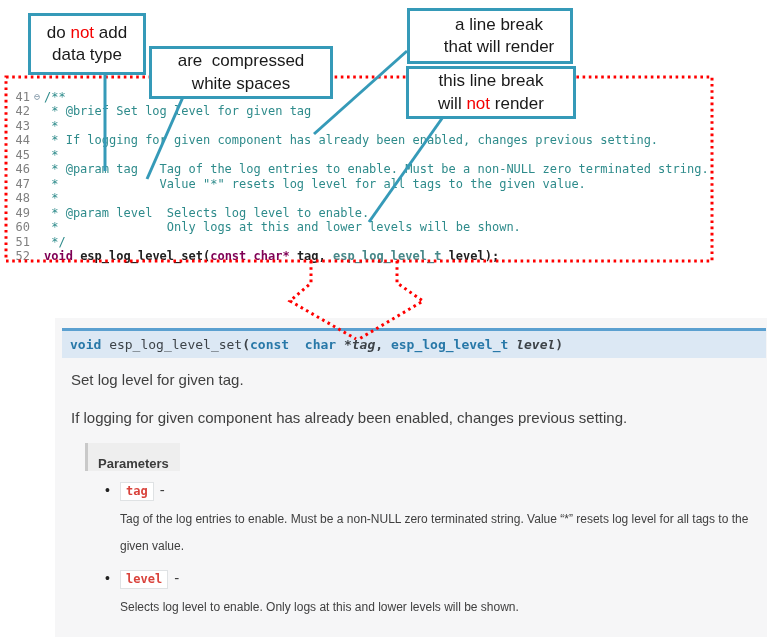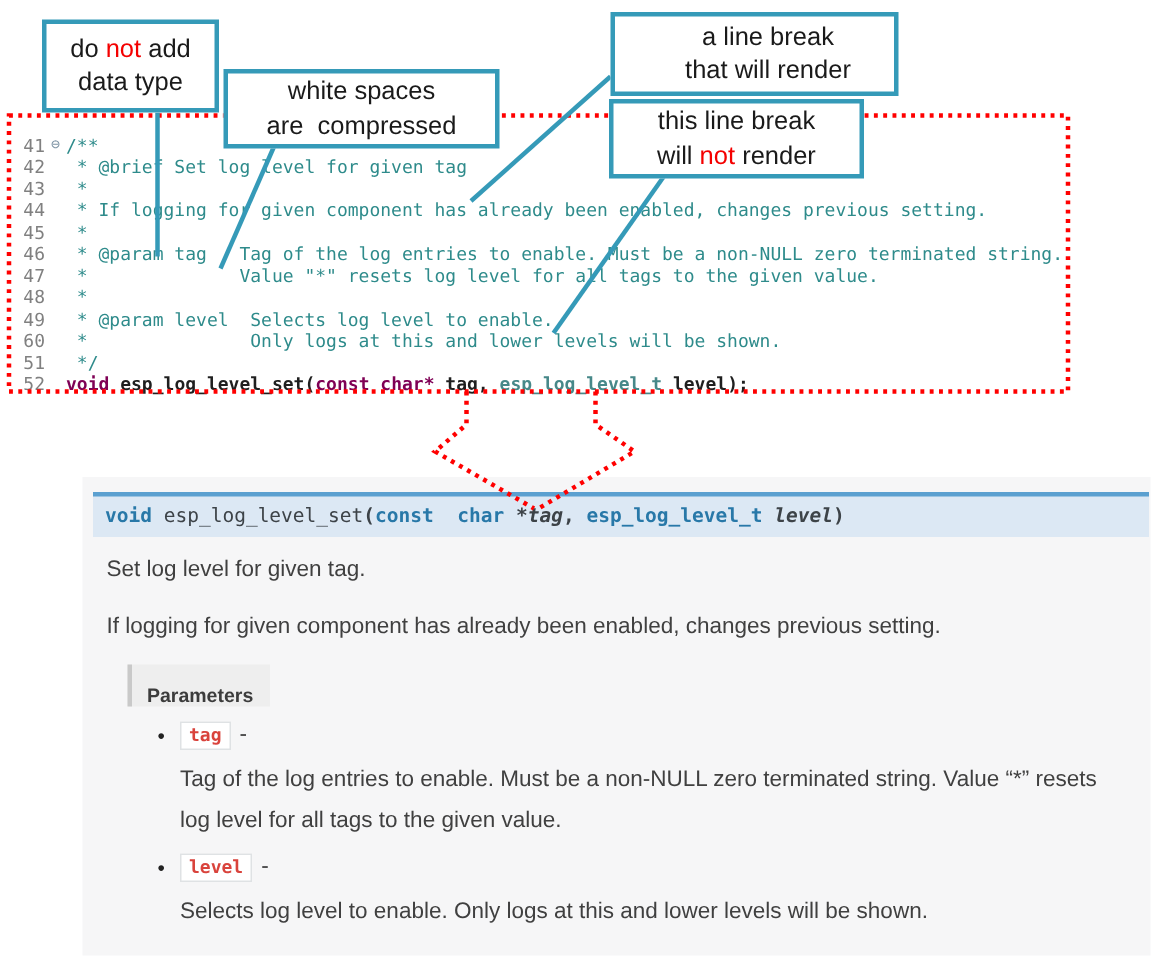--- a/index.html
+++ b/index.html
@@ -30,21 +30,21 @@
     position:absolute;z-index:10;box-sizing:border-box;background:#ffffff;
     border:3px solid var(--accent-teal);
     display:flex;flex-direction:column;justify-content:center;align-items:center;
     text-align:center;font-size:17px;line-height:1.3;color:#1a1a1a;
   }
   .cline{white-space:pre;}
   .sg-text{color:#1a1a1a;}
   .sg-red{color:var(--red);}
   #callout-datatype{left:28px;top:13px;width:118px;height:62px;}
   #callout-whitespace{left:149px;top:46px;width:184px;height:53px;}
-  #callout-render{left:407px;top:8px;width:192px;height:56px;padding-left:18px;}
+  #callout-render{left:407px;top:8px;width:166px;height:56px;padding-left:18px;}
   #callout-norender{left:406px;top:66px;width:170px;height:53px;}
   
   #doc-panel{
     position:absolute;left:55px;top:318px;width:712px;height:319px;z-index:1;
     background:var(--panel-bg);color:var(--body-text);
   }
   #sig-bar{
     position:absolute;left:7px;top:10px;width:696px;height:27px;box-sizing:content-box;
     background:var(--sig-bg);border-top:3px solid var(--sig-border);
     font-family:"DejaVu Sans Mono",monospace;font-size:13px;font-weight:bold;
@@ -68,21 +68,21 @@
   #param-item-tag{top:163px;}
   #param-item-level{top:251px;}
   .bullet{position:absolute;left:0;top:1px;font-size:14px;color:#222;}
   .pline{margin-left:15px;font-size:15px;color:var(--body-text);}
   .literal{
     font-family:"DejaVu Sans Mono",monospace;font-size:12px;font-weight:bold;
     color:var(--literal-red);background:var(--literal-bg);
     border:1px solid var(--literal-border);padding:1px 5px 2px;
   }
   .dash{margin-left:6px;}
-  .pdesc{margin-left:15px;margin-top:8px;width:630px;font-size:15px;line-height:27px;color:var(--body-text);}
+  .pdesc{margin-left:15px;margin-top:8px;width:630px;font-size:12px;line-height:27px;color:var(--body-text);}
 </style>
 </head>
 <body>
 
 <div id="code-editor">
     <div class="crow"><span class="ln">41</span><span class="fold">⊖</span><span class="ct"><span class="sg-comment">/**</span></span></div>
     <div class="crow"><span class="ln">42</span><span class="fold"></span><span class="ct"><span class="sg-comment"> * @brief Set log level for given tag</span></span></div>
     <div class="crow"><span class="ln">43</span><span class="fold"></span><span class="ct"><span class="sg-comment"> *</span></span></div>
     <div class="crow"><span class="ln">44</span><span class="fold"></span><span class="ct"><span class="sg-comment"> * If logging for given component has already been enabled, changes previous setting.</span></span></div>
     <div class="crow"><span class="ln">45</span><span class="fold"></span><span class="ct"><span class="sg-comment"> *</span></span></div>
@@ -102,22 +102,22 @@
   <path class="teal-line" d="M407,51 L314,134"></path>
   <path class="teal-line" d="M443,117 L369,222"></path>
   <path class="dotted-red" d="M311,261 L311,283 L290,301 L356,339 M397,261 L397,283 L423,301 L359,339"></path>
 </svg>
 
 <div class="callout" id="callout-datatype">
     <div class="cline"><span class="sg-text">do </span><span class="sg-red">not</span><span class="sg-text"> add</span></div>
     <div class="cline"><span class="sg-text">data type</span></div>
   </div>
 <div class="callout" id="callout-whitespace">
+    <div class="cline"><span class="sg-text">are  compressed</span></div>
     <div class="cline"><span class="sg-text">white spaces</span></div>
-    <div class="cline"><span class="sg-text">are  compressed</span></div>
   </div>
 <div class="callout" id="callout-render">
     <div class="cline"><span class="sg-text">a line break</span></div>
     <div class="cline"><span class="sg-text">that will render</span></div>
   </div>
 <div class="callout" id="callout-norender">
     <div class="cline"><span class="sg-text">this line break</span></div>
     <div class="cline"><span class="sg-text">will </span><span class="sg-red">not</span><span class="sg-text"> render</span></div>
   </div>
 

